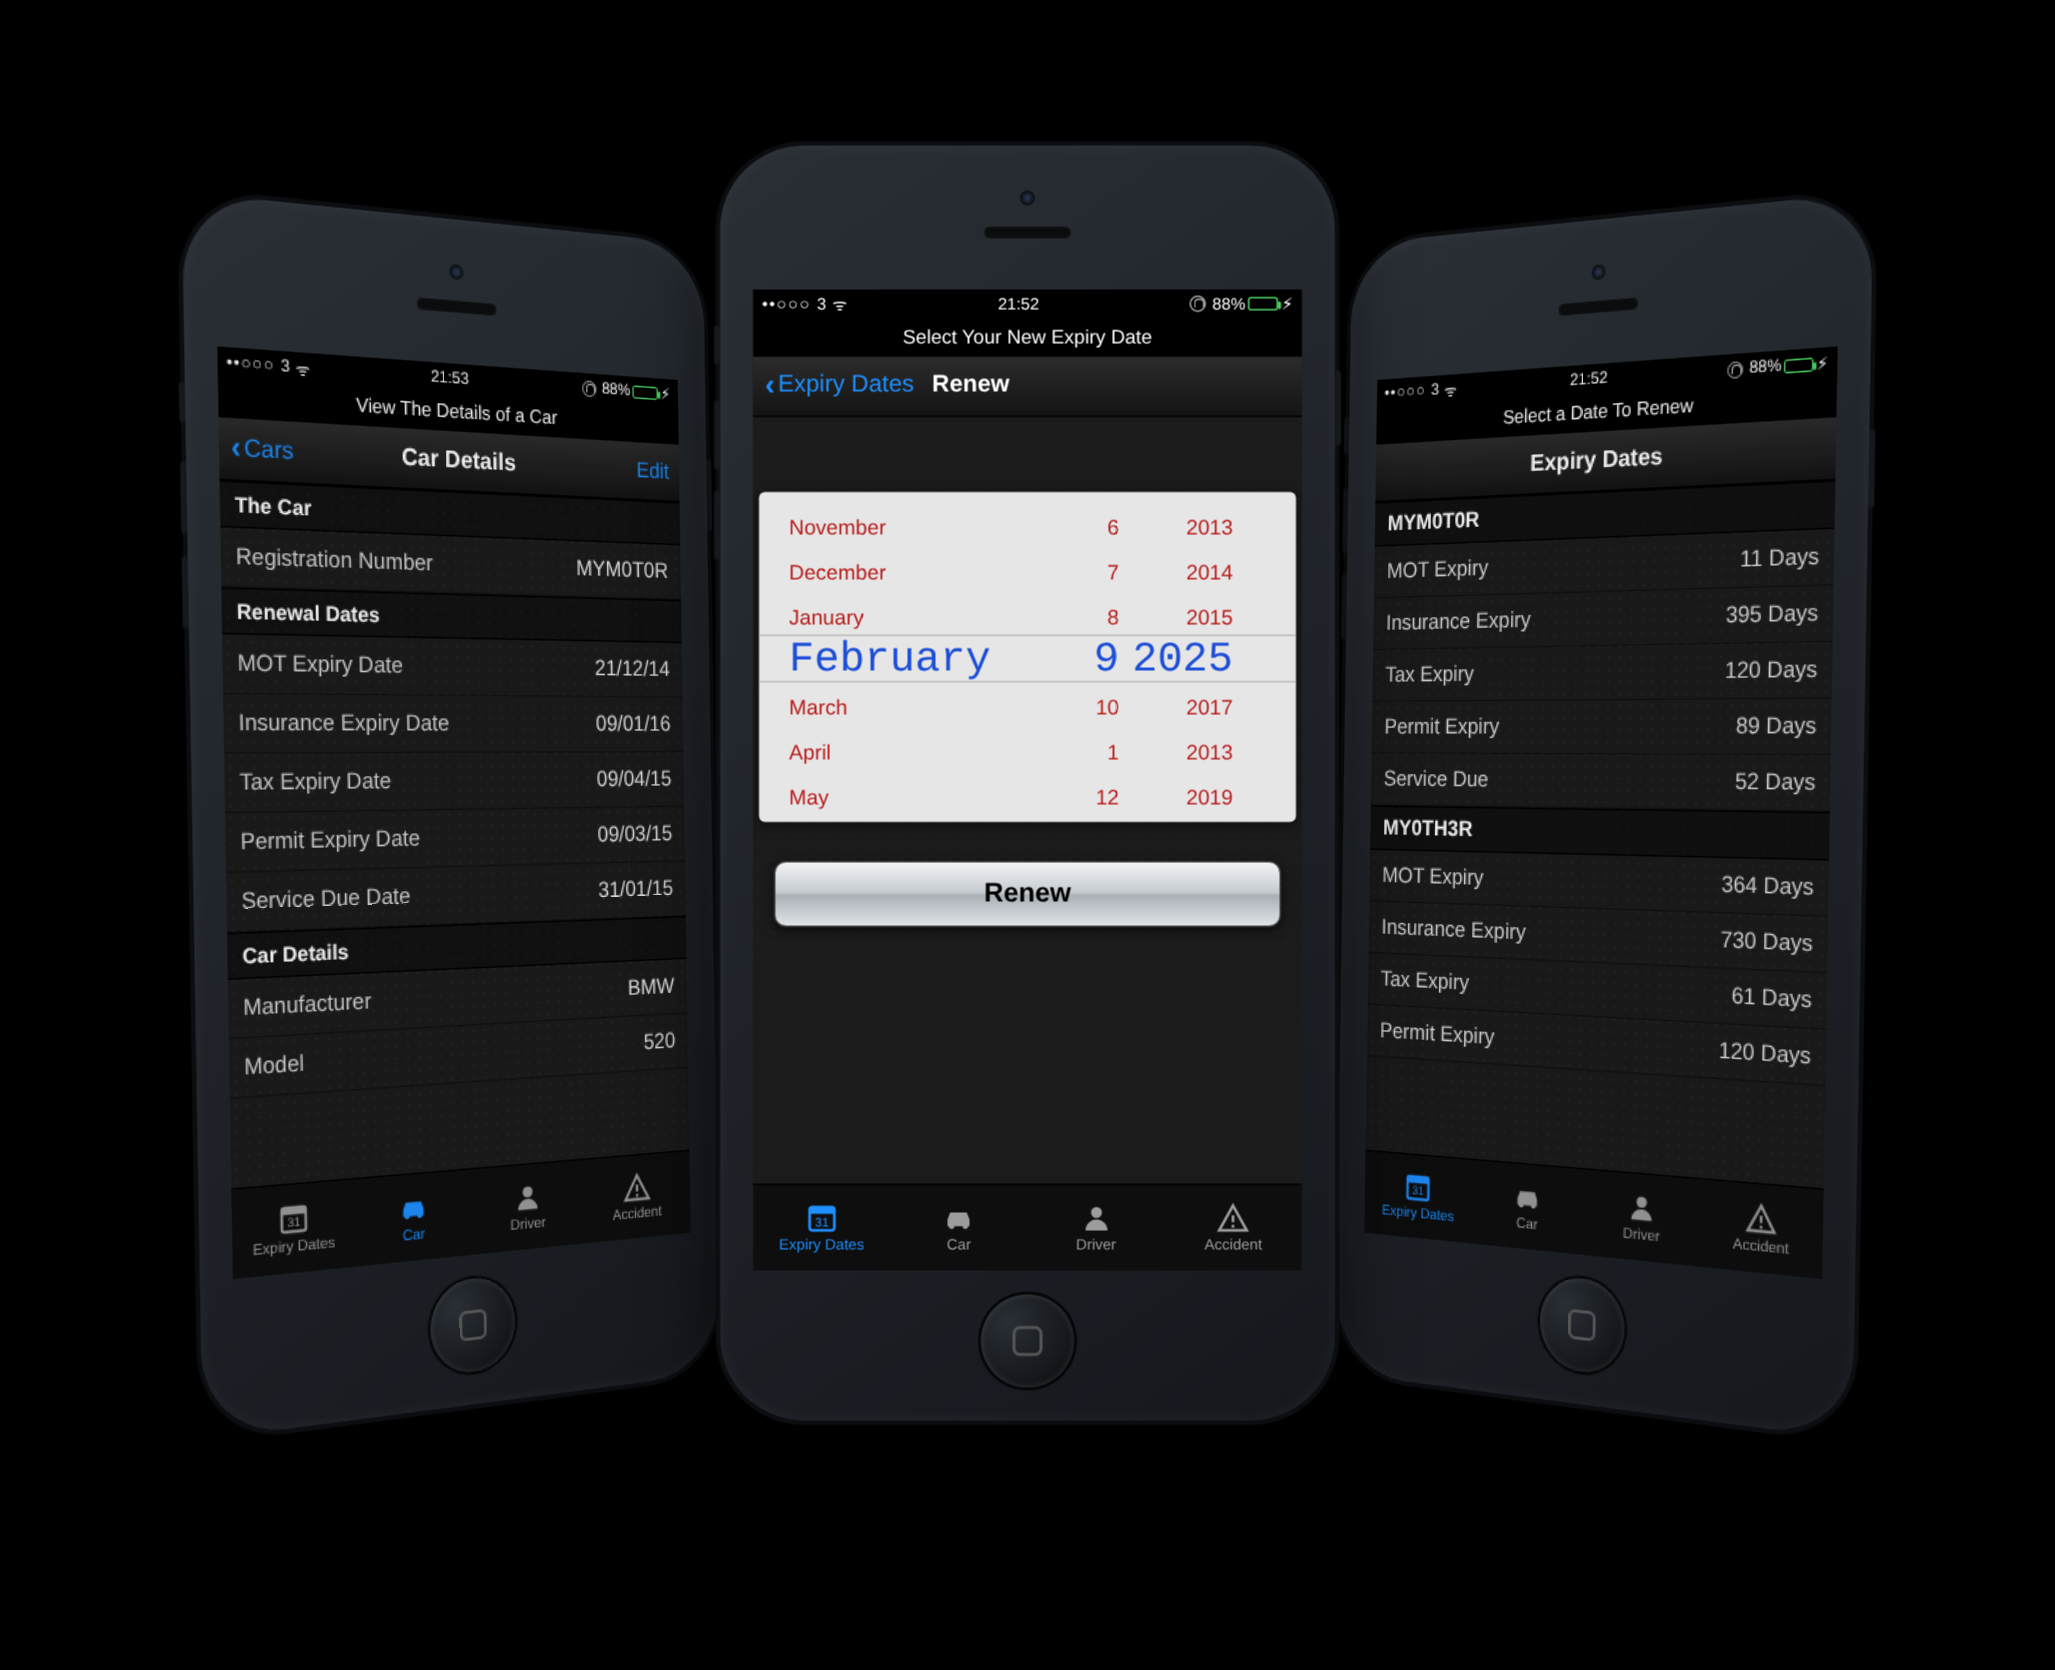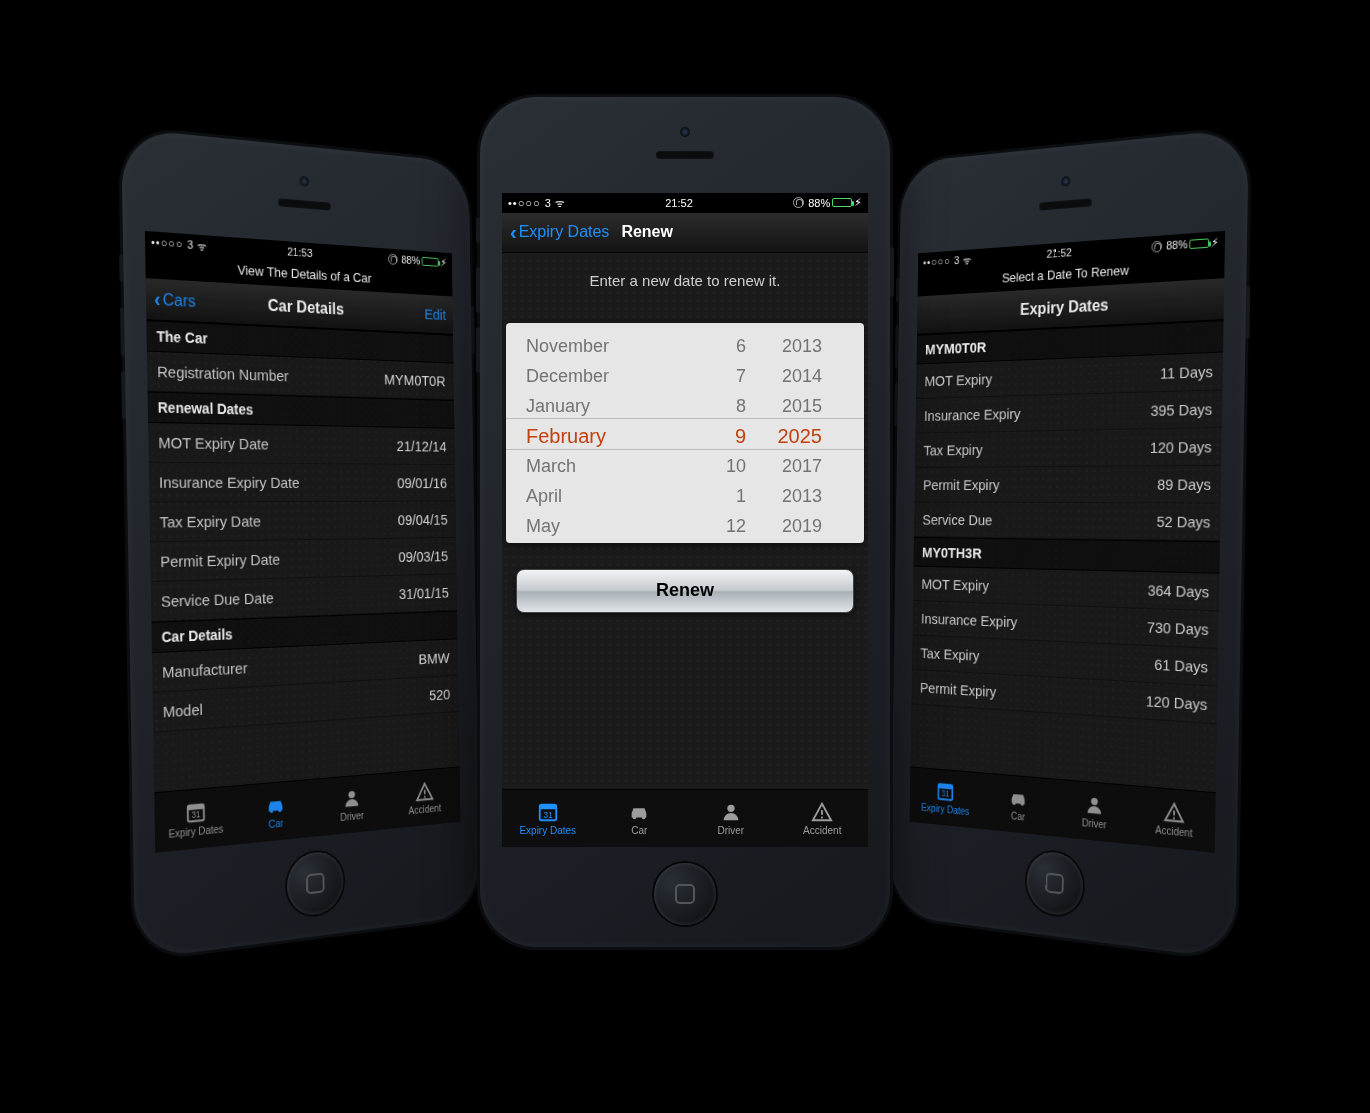--- a/index.html
+++ b/index.html
@@ -131,22 +131,22 @@
   
   .picker{
     margin:0 4px;background:#e6e6e6;color:#333;border-radius:4px;overflow:hidden;
     position:relative;height:220px;
     box-shadow:0 2px 8px rgba(0,0,0,.5);
   }
   .picker-col{position:absolute;top:0;bottom:0;display:flex;flex-direction:column;align-items:center;justify-content:flex-start;padding-top:8px;}
   .pc-month{left:20px;width:140px;align-items:flex-start;}
   .pc-day{left:190px;width:50px;align-items:flex-end;}
   .pc-year{left:256px;width:60px;align-items:flex-end;}
-  .picker-item{height:30px;line-height:30px;font-size:18px;color:#737373;}
-  .picker-item.sel{color:#c2410c;font-weight:500;font-size:20px;}
+  .picker-item{height:30px;line-height:30px;font-size:14px;color:#b91c1c;}
+  .picker-item.sel{color:#1d4ed8;font-weight:500;font-size:28px;font-family:Liberation Mono, monospace;}
   .picker-sel-band{position:absolute;left:0;right:0;top:95px;height:32px;
     border-top:1px solid #bbb;border-bottom:1px solid #bbb;}
 
   .renew-btn{
     margin:26px 14px 0 14px;height:44px;border-radius:8px;
     background:linear-gradient(#f2f4f6,#c6cbd0 48%,#a9b0b6 52%,#e1e5e9);
     border:1px solid #444;display:flex;align-items:center;justify-content:center;
     font-size:18px;font-weight:600;color:#000;
     box-shadow:0 2px 6px rgba(0,0,0,.6);
   }
@@ -413,30 +413,30 @@
         <div>21:52</div>
         <div class="right">
             <span class="lock-rot"></span>
           <span class="batt">
               <span>88%</span>
               <span class="batt-icon"><span class="batt-fill"></span></span>
               <span>⚡︎</span>
             </span>
           </div>
       </div>
+      <div class="subtitle">Select Your New Expiry Date</div>
       <div class="navbar">
         <div class="nav-back">
           <span class="chev">‹</span>
           <span>Expiry Dates</span>
         </div>
         <div class="nav-title-offset">Renew</div>
       </div>
       <div class="content">
         <div class="info">
-          <div>Enter a new date to renew it.</div>
         </div>
         <div style="height:10px"></div>
         <div class="picker">
           <div class="picker-sel-band"></div>
           <div class="picker-col pc-month" id="pc-month">
               <div class="picker-item">November</div>
               <div class="picker-item">December</div>
               <div class="picker-item">January</div>
               <div class="picker-item sel">February</div>
               <div class="picker-item">March</div>

